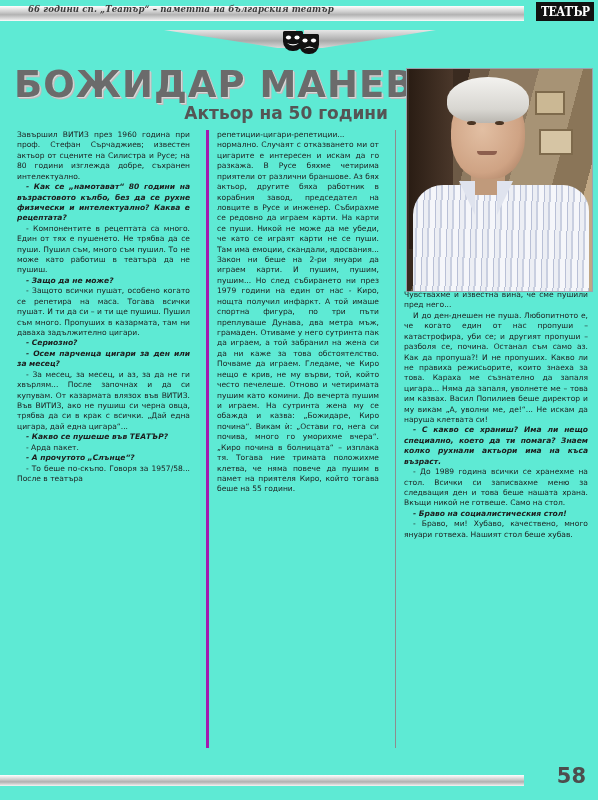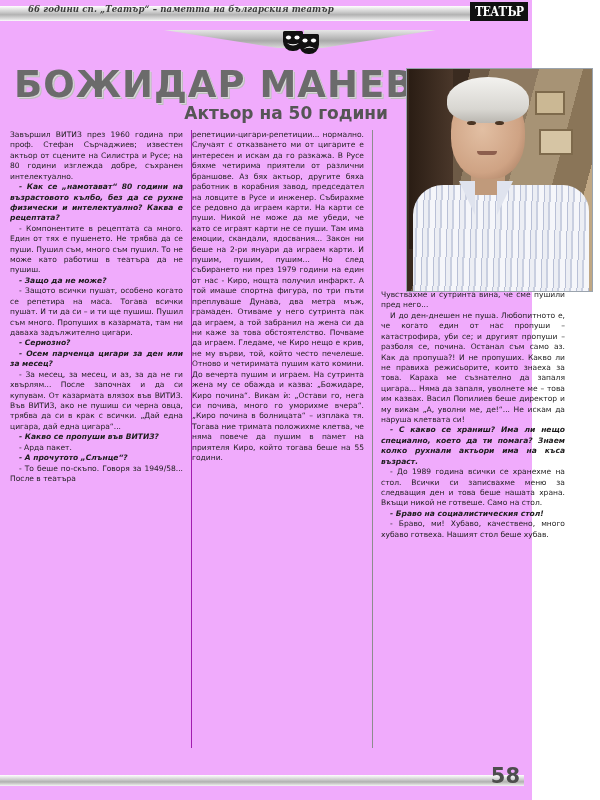--- a/index.html
+++ b/index.html
@@ -10,23 +10,23 @@
   body {
     width: 600px;
     height: 800px;
     overflow: hidden;
     font-family: "DejaVu Sans", sans-serif;
     position: relative;
   }
 
   .page {
     position: relative;
-    width: 532px;
+    width: 598px;
     height: 800px;
-    background: #f0abfc;
+    background: #5eead4;
     box-sizing: border-box;
   }
 
   
   .runhead {
     position: absolute;
     top: 6px;
     left: 0;
     width: 524px;
     height: 15px;
@@ -201,40 +201,40 @@
     width: 0; height: 0;
     border-left: 13px solid transparent;
     border-right: 13px solid transparent;
     border-top: 30px solid #bd9madd;
     border-top-color: #b5886d;
   }
 
   
   .columns {
     position: absolute;
-    left: 10px;
+    left: 17px;
     top: 130px;
     width: 576px;
     height: 618px;
     display: flex;
-    gap: 0;
+    gap: 8px;
   }
   .col {
     width: 181px;
     box-sizing: border-box;
     font-family: "DejaVu Sans", sans-serif;
     font-size: 7.55px;
     line-height: 10.42px;
     color: #1c1c1c;
     text-align: justify;
     overflow: hidden;
     hyphens: manual;
   }
   .col.c1 { padding-right: 8px; }
-  .col.c2 { padding-left: 0; padding-right: 8px; border-left: 1px solid #a21caf; }
+  .col.c2 { padding-left: 8px; padding-right: 8px; border-left: 3px solid #a21caf; }
   .col.c3 { padding-left: 8px; border-left: 1px solid #8d8d8d; width: 193px; }
   .col.c3 { padding-top: 0; }
 
   
   .col.c3 .spacer {
     height: 160px;
   }
 
   .col p {
     margin: 0;
@@ -323,37 +323,37 @@
   <div class="columns">
     <div class="col c1">
       <p class="noind">Завършил ВИТИЗ през 1960 година при проф. Стефан Сърчаджиев; известен актьор от сцените на Силистра и Русе; на 80 години изглежда добре, съхранен интелектуално.</p>
       <p class="q">- Как се „намотават“ 80 години на възрастовото кълбо, без да се рухне физически и интелектуално? Каква е рецептата?</p>
       <p>- Компонентите в рецептата са много. Един от тях е пушенето. Не трябва да се пуши. Пушил съм, много съм пушил. То не може като работиш в театъра да не пушиш.</p>
       <p class="q">- Защо да не може?</p>
       <p>- Защото всички пушат, особено когато се репетира на маса. Тогава всички пушат. И ти да си – и ти ще пушиш. Пушил съм много. Пропуших в казармата, там ни даваха задължително цигари.</p>
       <p class="q">- Сериозно?</p>
       <p class="q">- Осем парченца цигари за ден или за месец?</p>
       <p>- За месец, за месец, и аз, за да не ги хвърлям... После започнах и да си купувам. От казармата влязох във ВИТИЗ. Във ВИТИЗ, ако не пушиш си черна овца, трябва да си в крак с всички. „Дай една цигара, дай една цигара“...</p>
-      <p class="q">- Какво се пропуши във ВИТИЗ?</p>
+      <p class="q">- Какво се пушеше във ТЕАТЪР?</p>
       <p>- Арда пакет.</p>
       <p class="q">- А прочутото „Слънце“?</p>
-      <p>- То беше по-скъпо. Говоря за 1949/58... После в театъра</p>
+      <p>- То беше по-скъпо. Говоря за 1957/58... После в театъра</p>
     </div>
 
     <div class="col c2">
       <p class="noind">репетиции-цигари-репетиции... нормално. Случаят с отказването ми от цигарите е интересен и искам да го разкажа. В Русе бяхме четирима приятели от различни браншове. Аз бях актьор, другите бяха работник в корабния завод, председател на ловците в Русе и инженер. Събирахме се редовно да играем карти. На карти се пуши. Никой не може да ме убеди, че като се играят карти не се пуши. Там има емоции, скандали, ядосвания... Закон ни беше на 2-ри януари да играем карти. И пушим, пушим, пушим... Но след събирането ни през 1979 години на един от нас - Киро, нощта получил инфаркт. А той имаше спортна фигура, по три пъти преплуваше Дунава, два метра мъж, грамаден. Отиваме у него сутринта пак да играем, а той забранил на жена си да ни каже за това обстоятелство. Почваме да играем. Гледаме, че Киро нещо е крив, не му върви, той, който често печелеше. Отново и четиримата пушим като комини. До вечерта пушим и играем. На сутринта жена му се обажда и казва: „Божидаре, Киро почина“. Викам ѝ: „Остави го, нега си почива, много го уморихме вчера“. „Киро почина в болницата“ – изплака тя. Тогава ние тримата положихме клетва, че няма повече да пушим в памет на приятеля Киро, който тогава беше на 55 години.</p>
     </div>
 
     <div class="col c3">
       <div class="spacer"></div>
-      <p class="noind">Чувствахме и сутринта вина, че сме пушили пред него...</p>
+      <p class="noind">Чувствахме и известна вина, че сме пушили пред него...</p>
       <p>И до ден-днешен не пуша. Любопитното е, че когато един от нас пропуши – катастрофира, уби се; и другият пропуши – разболя се, почина. Останал съм само аз. Как да пропуша?! И не пропуших. Какво ли не правиха режисьорите, които знаеха за това. Караха ме съзнателно да запаля цигара... Няма да запаля, уволнете ме – това им казвах. Васил Попилиев беше директор и му викам „А, уволни ме, де!“... Не искам да наруша клетвата си!</p>
       <p class="q">- С какво се храниш? Има ли нещо специално, което да ти помага? Знаем колко рухнали актьори има на къса възраст.</p>
       <p>- До 1989 година всички се хранехме на стол. Всички си записвахме меню за следващия ден и това беше нашата храна. Вкъщи никой не готвеше. Само на стол.</p>
       <p class="q">- Браво на социалистическия стол!</p>
-      <p>- Браво, ми! Хубаво, качествено, много хубаво готвеха. Нашият стол беше хубав.</p>
+      <p>- Браво, ми! Хубаво, качествено, много януари готвеха. Нашият стол беше хубав.</p>
     </div>
   </div>
 
   <div class="footer-bar"></div>
   <div class="pagenum">58</div>
 
 </div>
 
 </body></html>

